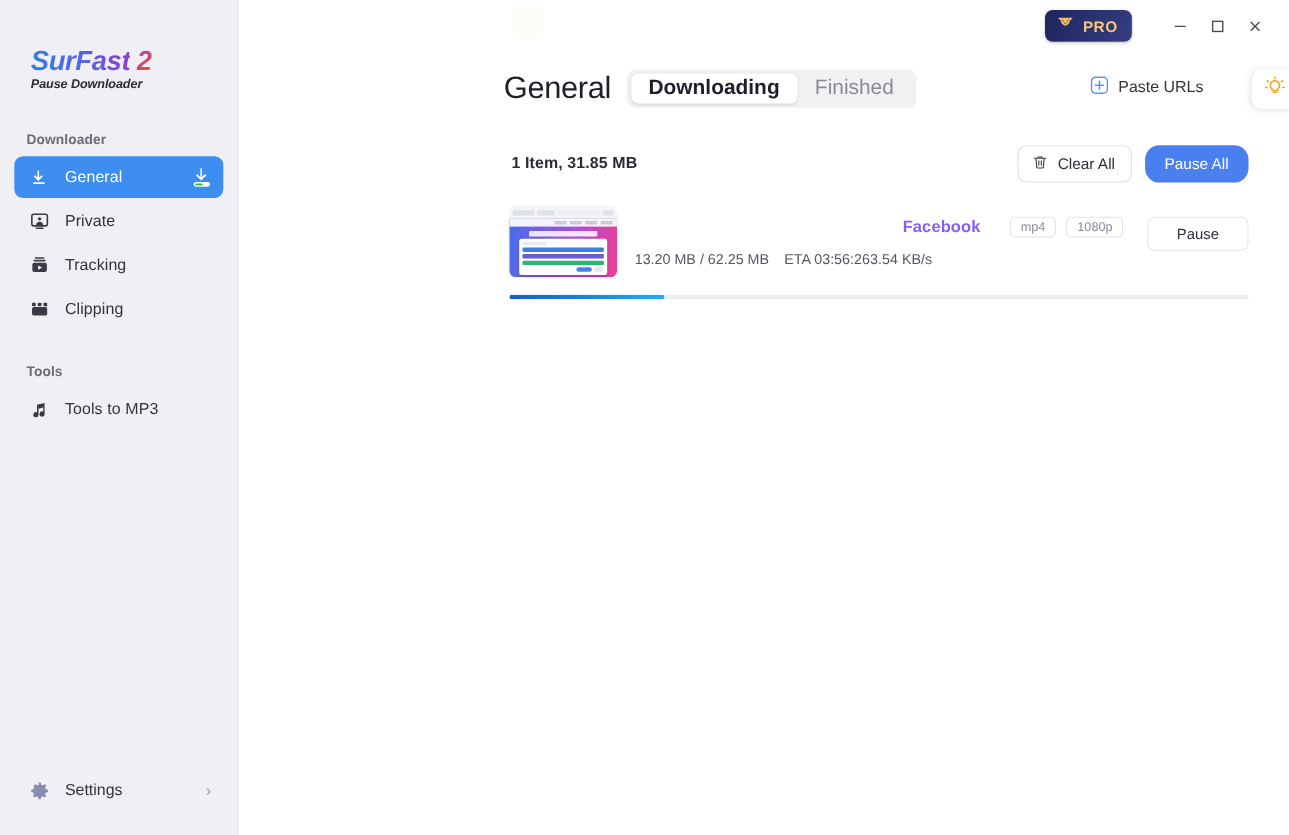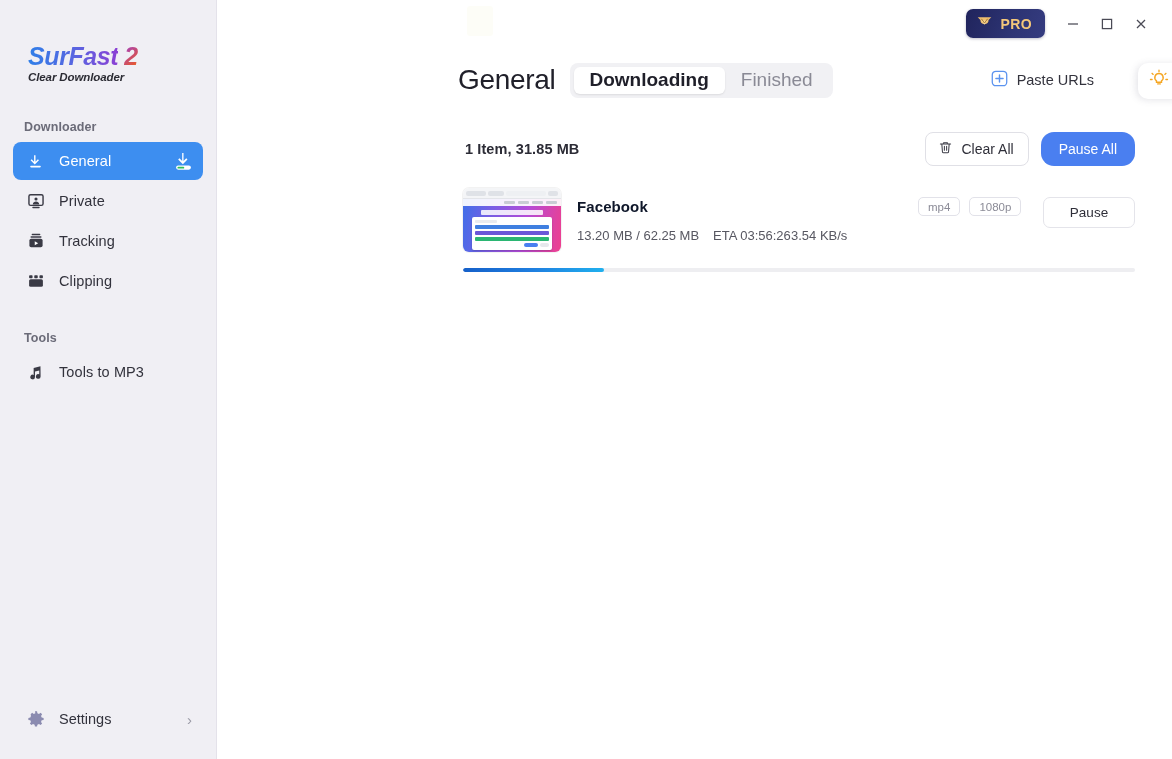--- a/index.html
+++ b/index.html
@@ -127,20 +127,21 @@
   }
 
   
   .titlebar {
     height: 48px;
     display: flex;
     align-items: flex-start;
     justify-content: flex-end;
     padding: 9px 14px 0 0;
     position: relative;
+    gap: 16px;
   }
   .pro-btn {
     height: 29px;
     padding: 0 13px 0 10px;
     background: linear-gradient(110deg, #20245c 0%, #2d3474 60%, #353c80 100%);
     border-radius: 7px;
     display: flex;
     align-items: center;
     gap: 7px;
     box-shadow: 0 1px 3px rgba(30,30,70,0.28);
@@ -273,23 +274,24 @@
     border-radius: 6px;
     overflow: hidden;
     flex: 0 0 98px;
     background: #fff;
     box-shadow: 0 0 0 1px rgba(0,0,0,0.05);
     position: relative;
   }
   .item-info { margin-left: 16px; flex: 1; min-width: 0; }
   .item-title {
     font-size: 15px;
-    color: #0f172a;
+    color: #8b5cf6;
     font-weight: bold;
     letter-spacing: 0.1px;
+    text-align: center;
   }
   .item-meta {
     margin-top: 13px;
     display: flex;
     align-items: center;
     font-size: 13px;
     color: #575761;
   }
   .meta-size { width: 136px; }
   .meta-eta { width: 78px; }
@@ -398,21 +400,21 @@
 
 <div class="app">
 
   <div class="sidebar">
 
     <div class="logo-wrap">
       <div style="display:flex;align-items:flex-start;">
         <span class="logo-main">SurFast</span>
         <span class="logo-two">2</span>
       </div>
-      <div class="logo-sub">Clear Downloader</div>
+      <div class="logo-sub">Pause Downloader</div>
     </div>
 
     <div class="section-label">Downloader</div>
 
     <div class="nav-item active">
       <span class="nav-icon">
         <svg width="17" height="17" viewBox="0 0 24 24" fill="#ffffff">
           <path d="M12 3v9.2l3.4-3.4 1.5 1.5L11 16.3 5.1 10.3l1.5-1.5L10 12.2V3z"></path>
           <rect x="4.5" y="18" width="15" height="2.3" rx="1.1"></rect>
         </svg>

